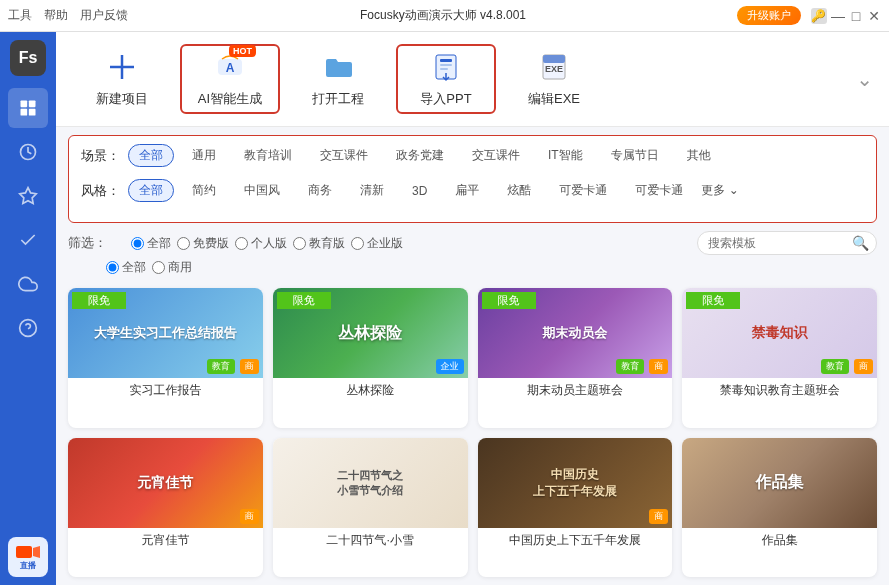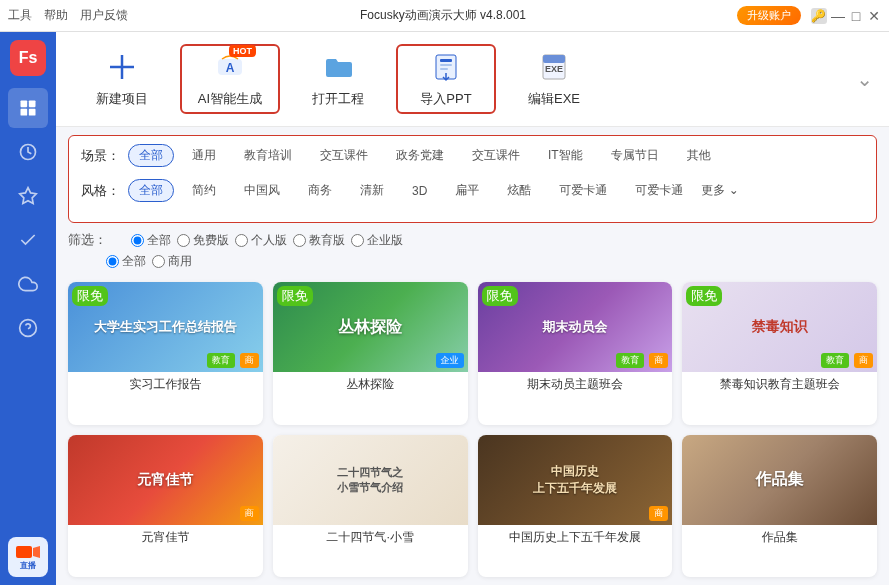--- a/index.html
+++ b/index.html
@@ -11,21 +11,21 @@
     .titlebar-title { flex: 1; text-align: center; font-size: 12px; color: #333; margin-left: 21px; }
     .titlebar-right { display: flex; align-items: center; gap: 4px; }
     .titlebar-btn { width: 14px; height: 14px; display: flex; align-items: center; justify-content: center; font-size: 14px; color: #666; cursor: pointer; }
     .upgrade-btn { background: linear-gradient(135deg, #ff9500, #ff6b00); color: #fff; border-radius: 12px; padding: 2px 10px; font-size: 11px; cursor: pointer; }
 
     
     .main { display: flex; flex: 1; overflow: hidden; }
 
     
     .sidebar { width: 56px; background: #2b5fce; display: flex; flex-direction: column; align-items: center; padding: 8px 0; gap: 4px; }
-    .sidebar-logo { width: 36px; height: 36px; background: #ef4444; border-radius: 8px; display: flex; align-items: center; justify-content: center; color: #fff; font-weight: bold; font-size: 16px; margin-bottom: 8px; }
+    .sidebar-logo { width: 36px; height: 36px; background: #404040; border-radius: 8px; display: flex; align-items: center; justify-content: center; color: #fff; font-weight: bold; font-size: 16px; margin-bottom: 8px; }
     .sidebar-item { width: 40px; height: 40px; display: flex; flex-direction: column; align-items: center; justify-content: center; border-radius: 6px; cursor: pointer; color: rgba(255,255,255,0.7); gap: 2px; }
     .sidebar-item:hover, .sidebar-item.active { background: rgba(255,255,255,0.2); color: #fff; }
     .sidebar-item svg { width: 20px; height: 20px; }
     .sidebar-bottom { margin-top: auto; display: flex; flex-direction: column; align-items: center; gap: 8px; }
     .live-badge { width: 40px; height: 40px; background: #e8f0fe; border-radius: 8px; display: flex; flex-direction: column; align-items: center; justify-content: center; cursor: pointer; }
     .live-badge-inner { font-size: 8px; color: #2b5fce; font-weight: bold; }
 
     
     .content { flex: 1; display: flex; flex-direction: column; overflow: hidden; background: #f5f6fa; }
 
@@ -54,21 +54,21 @@
     .radio-group input[type=radio] { cursor: pointer; }
     .search-box { margin-left: auto; display: flex; align-items: center; background: #fff; border: 1px solid #ddd; border-radius: 16px; padding: 3px 10px; gap: 4px; width: 180px; }
     .search-box input { border: none; outline: none; font-size: 12px; width: 140px; background: transparent; }
     .search-icon { color: #999; font-size: 14px; cursor: pointer; }
 
     
     .template-grid { display: grid; grid-template-columns: repeat(4, 1fr); gap: 10px; padding: 8px 12px 8px 12px; overflow-y: auto; flex: 1; }
     .template-card { background: #fff; border-radius: 8px; overflow: hidden; cursor: pointer; box-shadow: 0 1px 4px rgba(0,0,0,0.08); }
     .template-thumb { width: 100%; height: 90px; position: relative; overflow: hidden; }
     .thumb-placeholder { width: 100%; height: 100%; display: flex; align-items: center; justify-content: center; font-size: 11px; color: #fff; font-weight: bold; text-align: center; padding: 4px; }
-    .badge-free { position: absolute; top: 4px; left: 4px; background: #52c41a; color: #fff; font-size: 13px; padding: 1px 5px; border-radius: 7px; }
+    .badge-free { position: absolute; top: 4px; left: 4px; background: #52c41a; color: #fff; font-size: 11px; padding: 1px 16px; border-radius: 0; }
     .badge-commerce { position: absolute; bottom: 4px; right: 4px; background: #ff9500; color: #fff; font-size: 9px; padding: 1px 5px; border-radius: 3px; }
     .badge-edu { position: absolute; bottom: 4px; right: 28px; background: #52c41a; color: #fff; font-size: 9px; padding: 1px 5px; border-radius: 3px; }
     .badge-enterprise { position: absolute; bottom: 4px; right: 4px; background: #1890ff; color: #fff; font-size: 9px; padding: 1px 5px; border-radius: 3px; }
     .template-name { padding: 4px 6px; font-size: 12px; color: #333; text-align: center; white-space: nowrap; overflow: hidden; text-overflow: ellipsis; }
 
     
     .template-grid::-webkit-scrollbar { width: 4px; }
     .template-grid::-webkit-scrollbar-thumb { background: #ccc; border-radius: 2px; }
 
     
@@ -252,20 +252,24 @@
 
     <div class="search-filter-row">
       <span style="font-size:13px;color:#555;">筛选：</span>
       <div class="radio-group">
         <label><input type="radio" name="version" checked="" style=""> 全部</label>
         <label><input type="radio" name="version" style=""> 免费版</label>
         <label><input type="radio" name="version" style=""> 个人版</label>
         <label><input type="radio" name="version" style=""> 教育版</label>
         <label><input type="radio" name="version" style=""> 企业版</label>
       </div>
+      <div class="search-box">
+        <input type="text" placeholder="搜索模板" style="">
+        <span class="search-icon">🔍</span>
+      </div>
     </div>
     <div style="padding: 0 12px 4px 12px; display:flex; align-items:center; gap:6px; font-size:12px;">
       <span style="color:#555;min-width:32px;font-size:13px;">&nbsp;&nbsp;&nbsp;&nbsp;&nbsp;&nbsp;</span>
       <label style="display:flex;align-items:center;gap:3px;cursor:pointer;font-size:12px;color:#555;"><input type="radio" name="commerce" checked="" style=""> 全部</label>
       <label style="display:flex;align-items:center;gap:3px;cursor:pointer;font-size:12px;color:#555;"><input type="radio" name="commerce" style=""> 商用</label>
     </div>
 
     <div class="template-grid">
 
       <div class="template-card">

